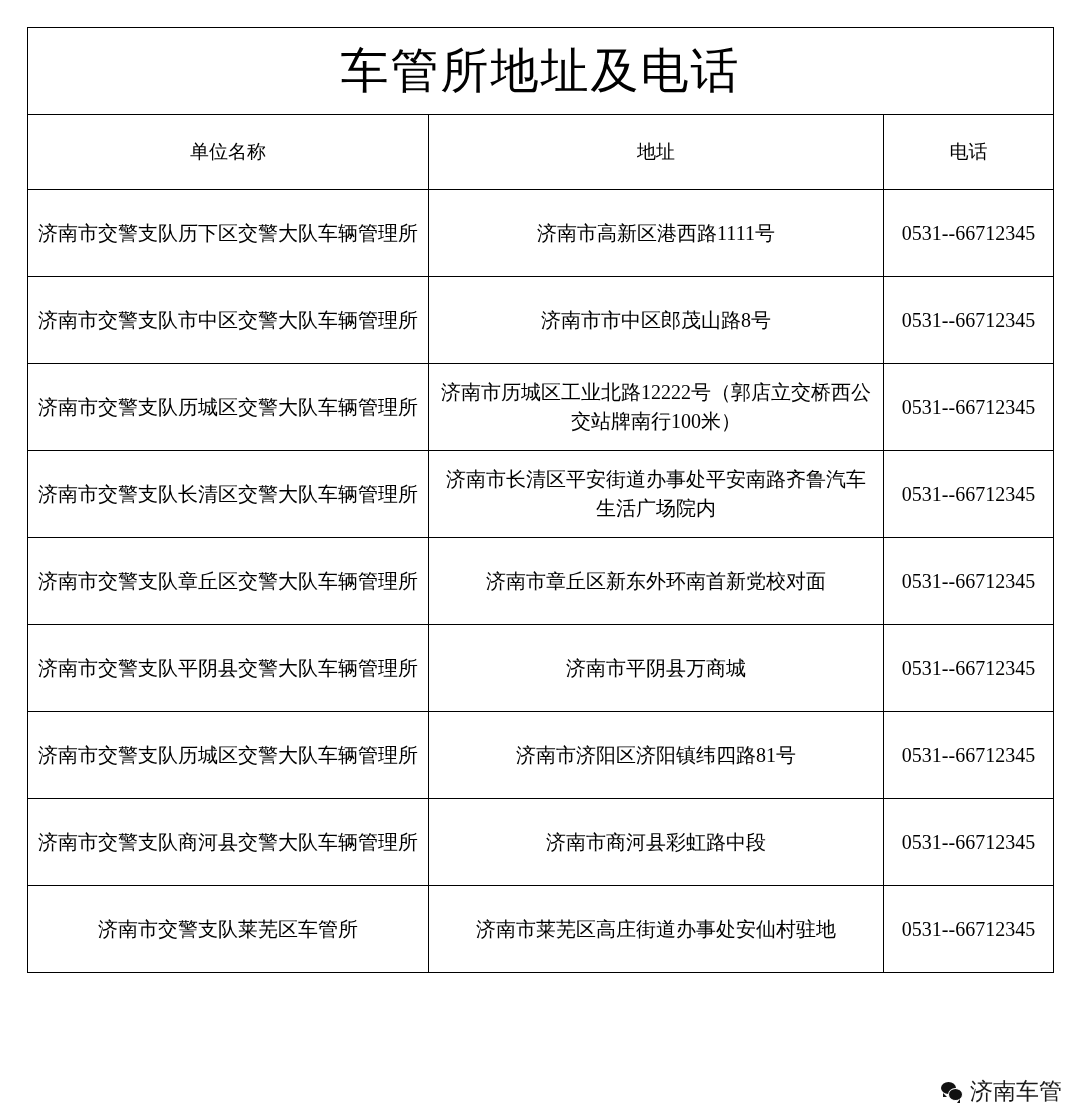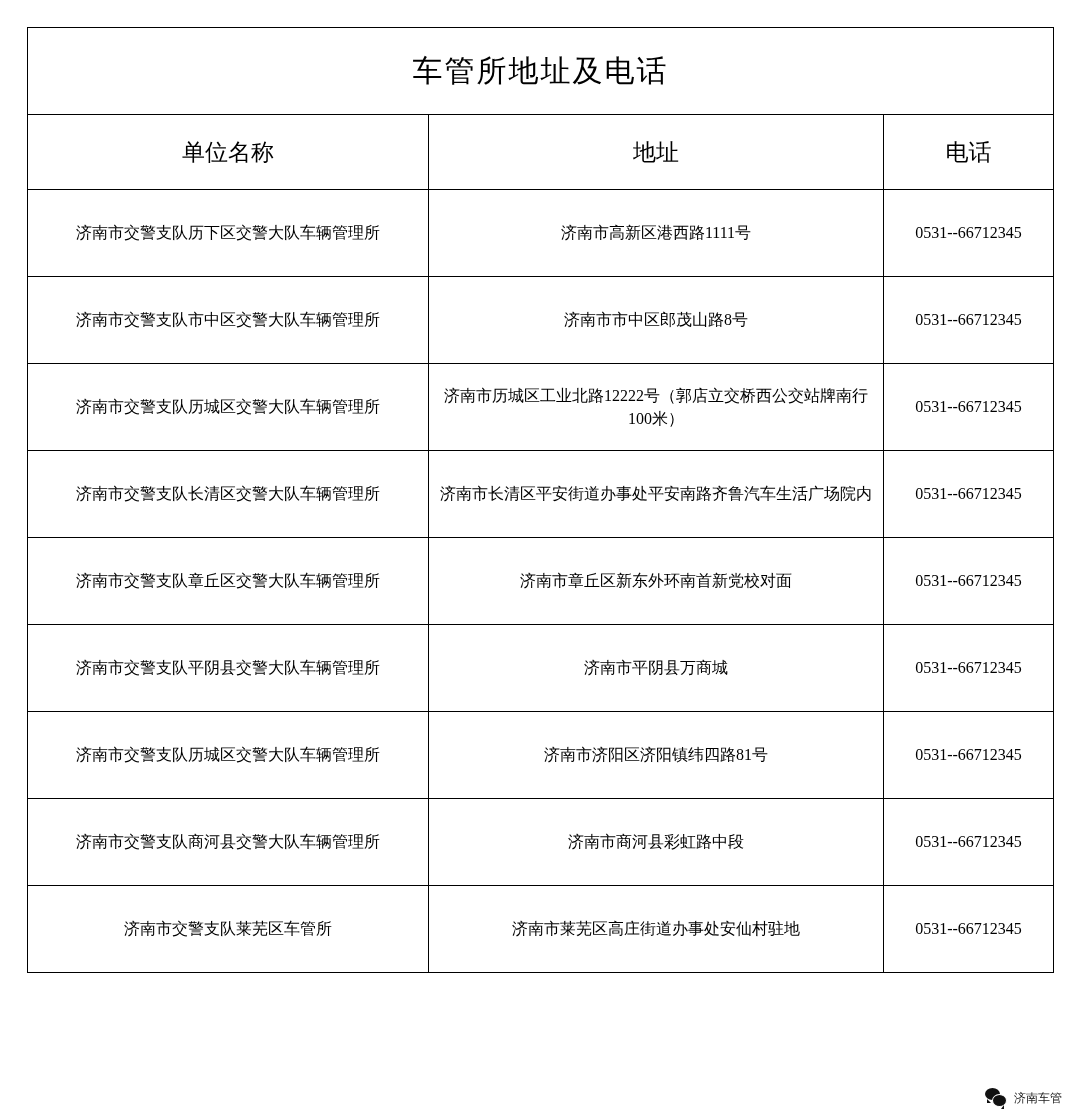--- a/index.html
+++ b/index.html
@@ -36,50 +36,50 @@
   table.doc-table td,
   table.doc-table th {
     border: 1px solid #000000;
     padding: 6px 8px;
     vertical-align: middle;
     text-align: center;
     font-weight: normal;
   }
   .title-cell {
     height: 74px;
-    font-size: 30px;
+    font-size: 48px;
     font-weight: bold;
     letter-spacing: 2px;
     line-height: 1.2;
   }
   .head-cell {
     height: 62px;
-    font-size: 23px;
+    font-size: 19px;
   }
   .col-unit { width: 401px; }
   .col-addr { width: 455px; }
   .col-tel  { width: 170px; }
 
   .body-row td {
     height: 74px;
-    font-size: 16px;
+    font-size: 20px;
     line-height: 1.45;
   }
   .cell-unit { text-align: center; }
   .cell-addr { text-align: center; }
   .cell-tel  { text-align: center; font-size: 19px; }
 
   .footer {
     position: absolute;
     right: 18px;
     bottom: 10px;
     display: flex;
-    align-items: flex-end;
+    align-items: center;
     gap: 7px;
-    font-size: 12px;
+    font-size: 23px;
     color: #1a1a1a;
     font-family: Liberation Serif, serif;
   }
   .wechat-icon {
     width: 22px;
     height: 19px;
     position: relative;
     display: inline-block;
   }
   .wechat-icon .b1 {

